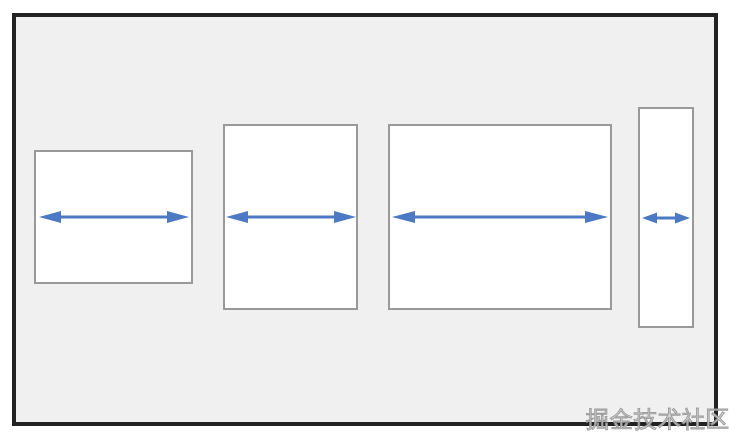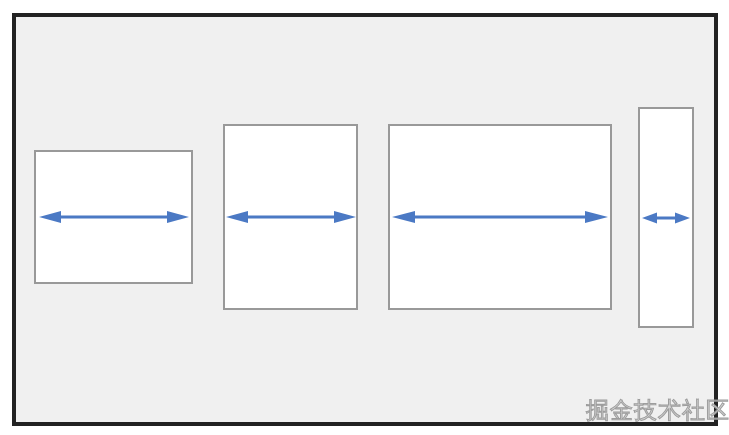--- a/index.html
+++ b/index.html
@@ -52,21 +52,21 @@
   .wm-solid{
     position:absolute;
     left:3px;top:15px;
     font-size:16px;
     color:var(--watermark-color);
     white-space:nowrap;
     line-height:1;
   }
   .wm-outline{
     position:absolute;
-    left:58px;top:11px;
+    left:58px;top:20px;
     font-size:23px;
     letter-spacing:1px;
     color:#d6d6d6;
     -webkit-text-stroke:1px var(--watermark-outline);
     white-space:nowrap;
     line-height:1;
     opacity:.92;
   }
 </style>
 </head>

